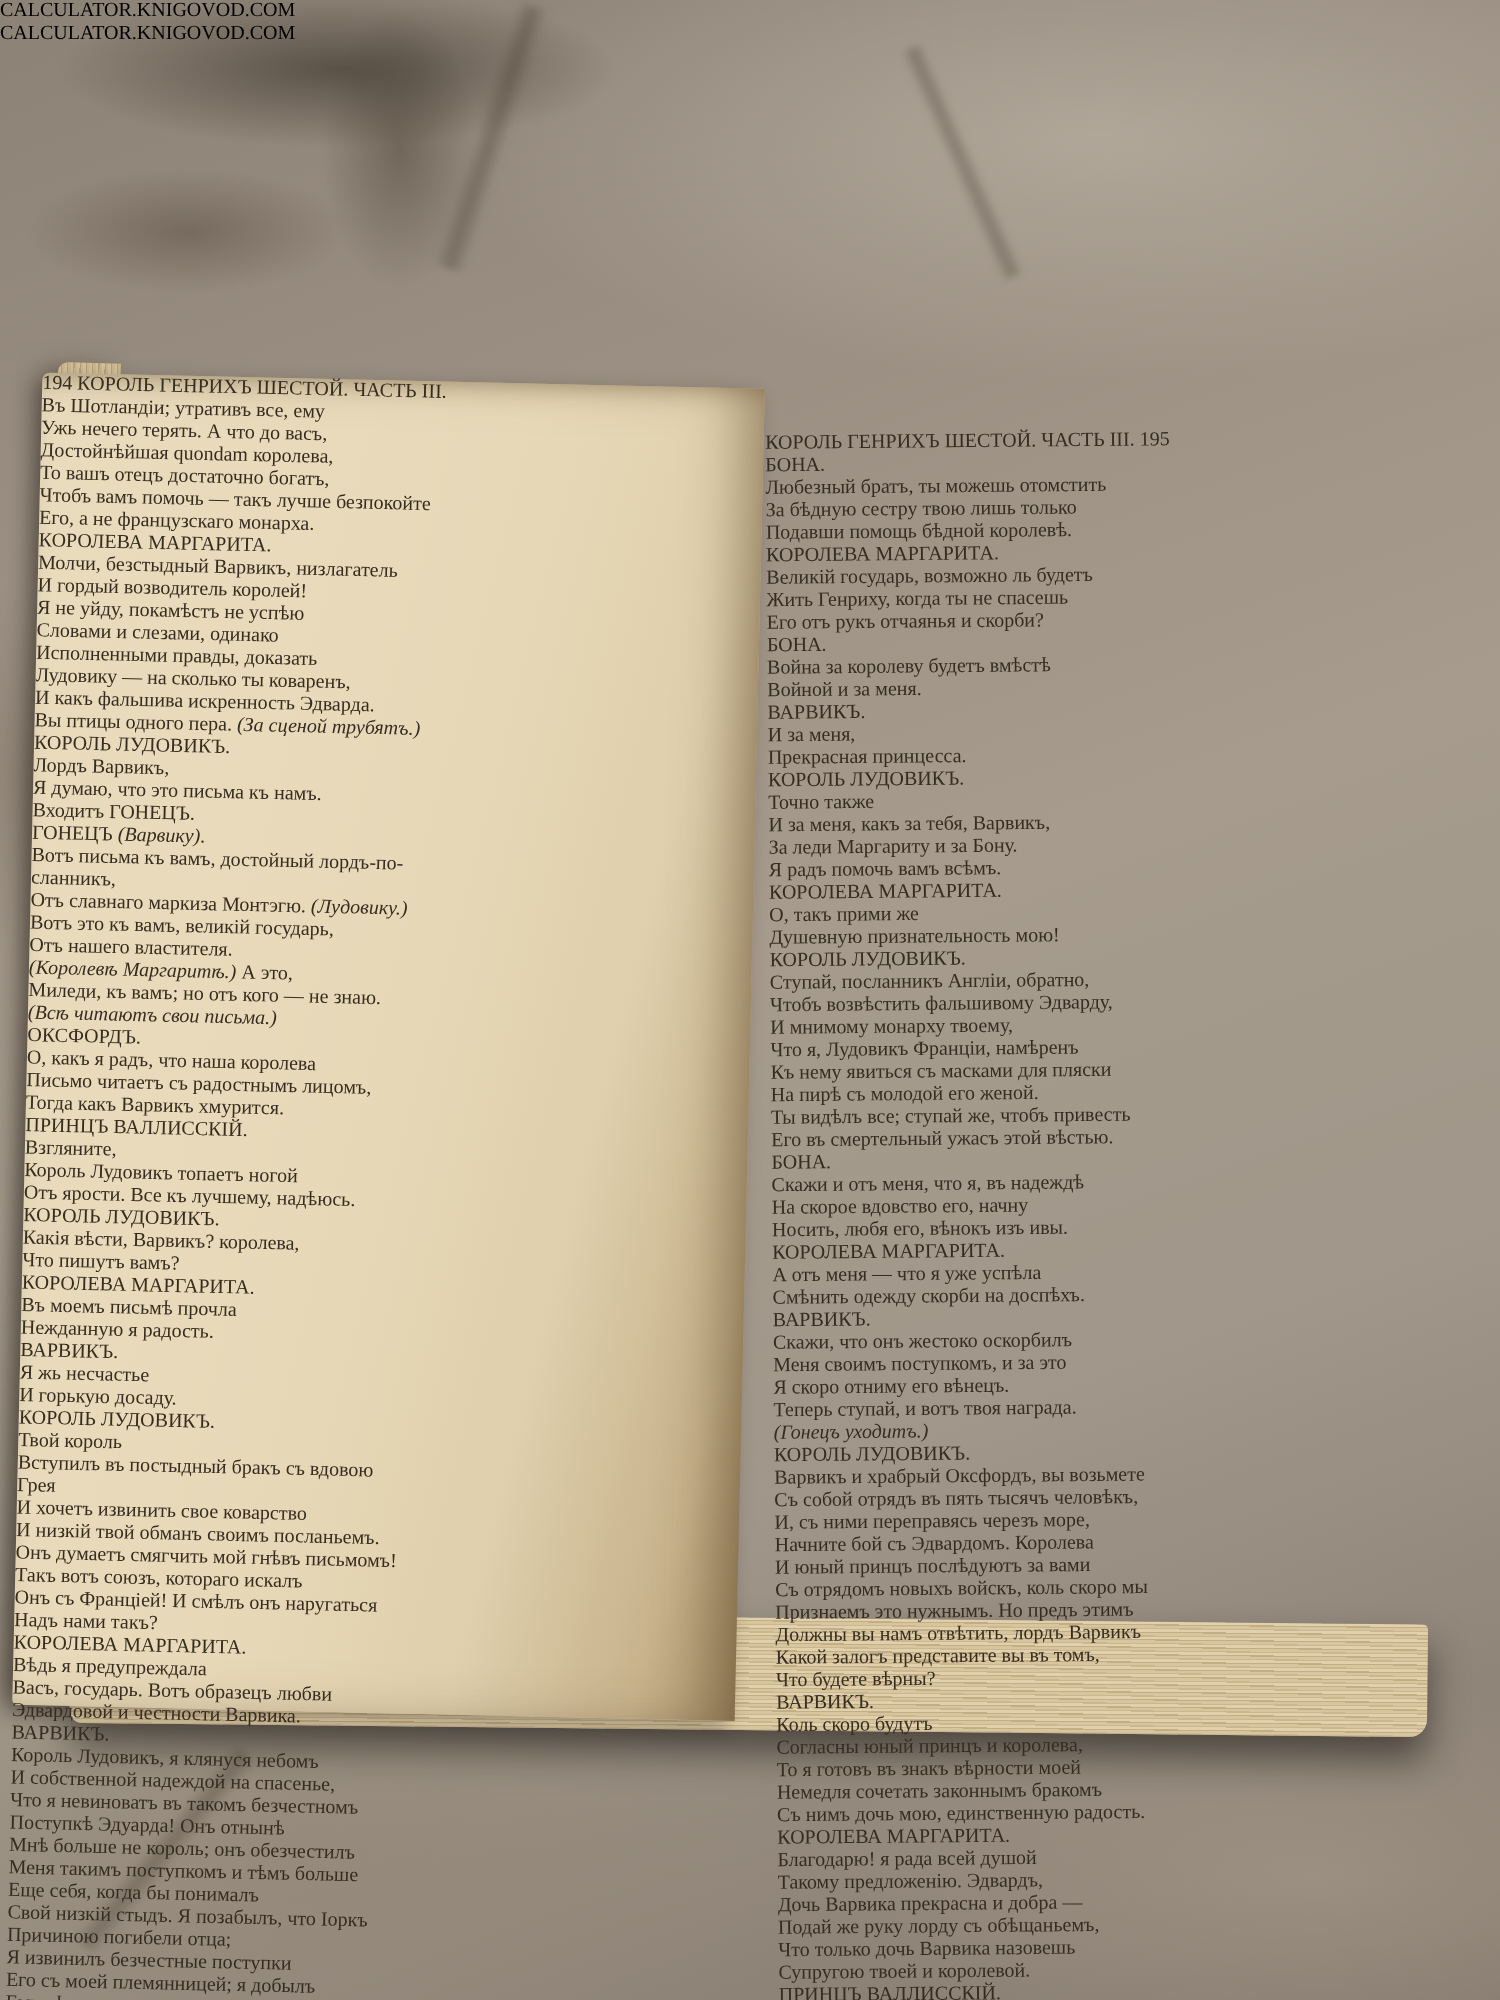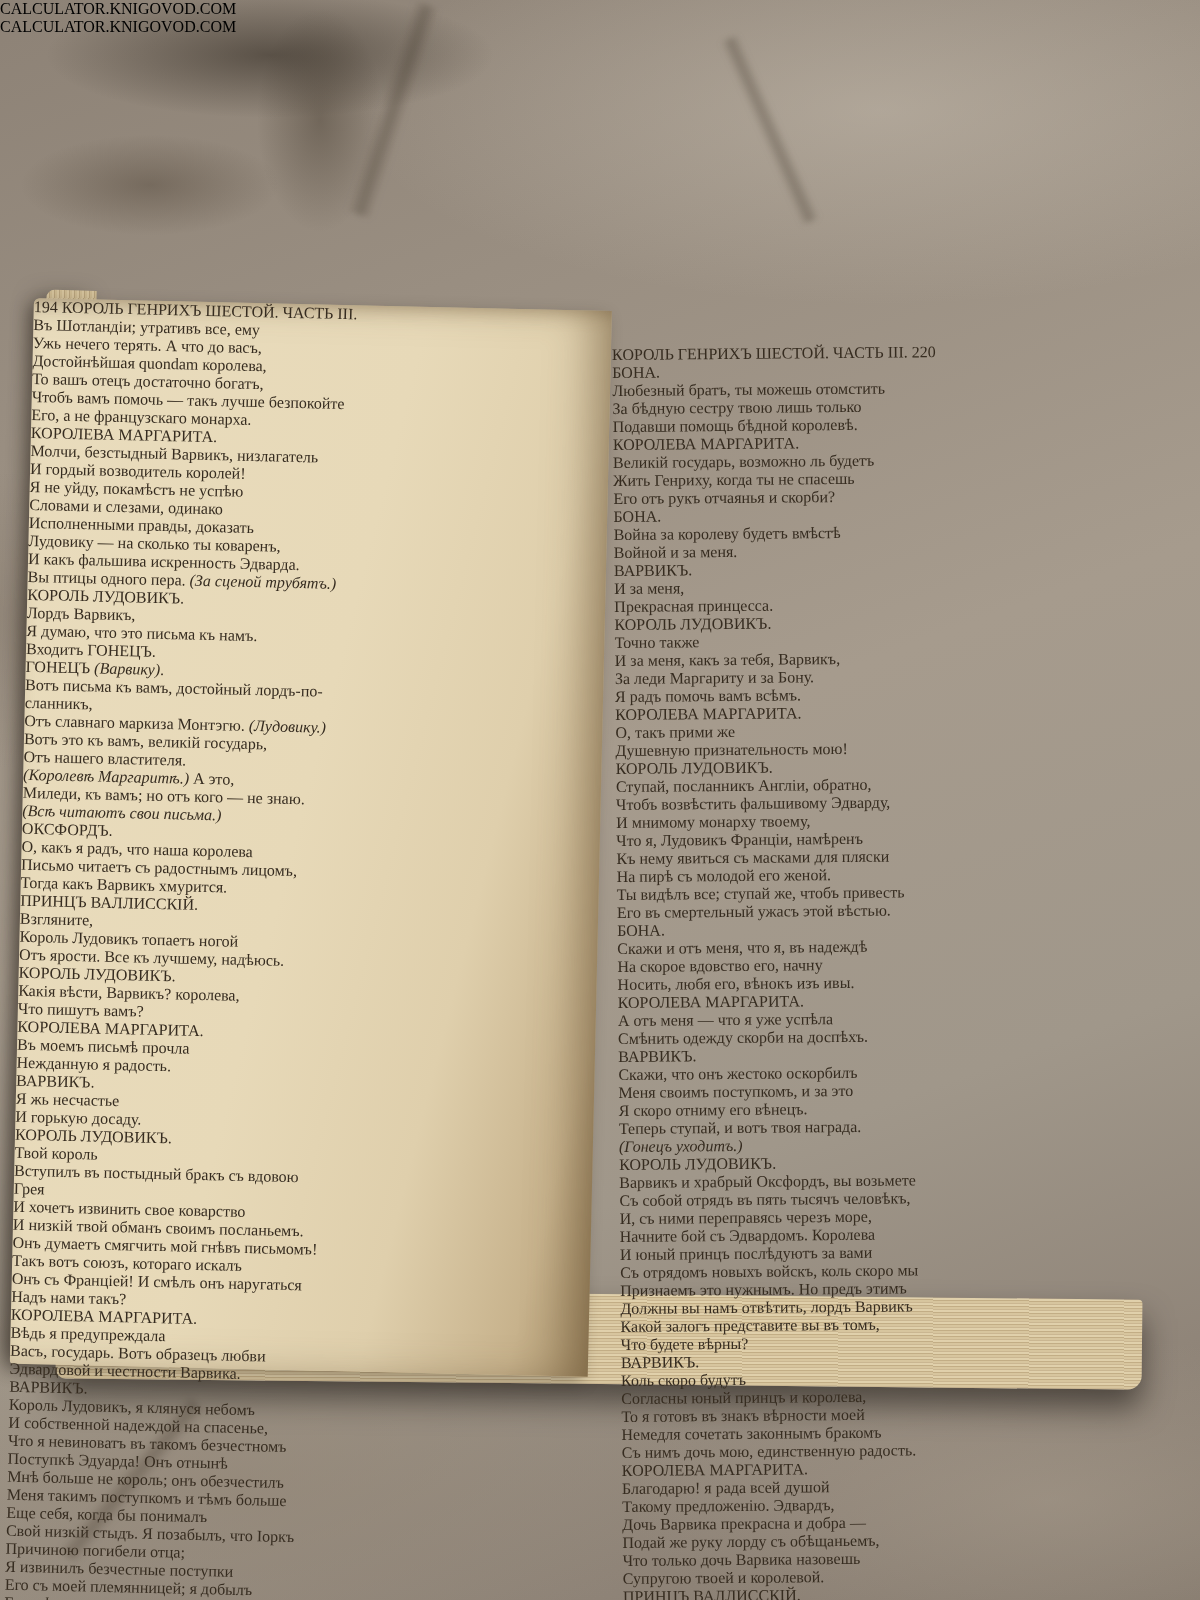--- a/index.html
+++ b/index.html
@@ -150,21 +150,21 @@
           <div class="ln v">Я извинилъ безчестные поступки</div>
           <div class="ln v">Его съ моей племянницей; я добылъ</div>
           <div class="ln v">Ему вѣнецъ, лишивъ законныхъ правъ</div>
         </div>
     </div>
   </div>
 
   <div class="page page-right">
     <div class="pg-head">
       <span class="run-title">КОРОЛЬ ГЕНРИХЪ ШЕСТОЙ. ЧАСТЬ III.</span>
-      <span class="pg-num">220</span>
+      <span class="pg-num">195</span>
     </div>
     <div class="cols">
       <div class="col col-1">
           <div class="ln sp">БОНА.</div>
           <div class="ln v">Любезный братъ, ты можешь отомстить</div>
           <div class="ln v">За бѣдную сестру твою лишь только</div>
           <div class="ln v">Подавши помощь бѣдной королевѣ.</div>
           <div class="ln sp">КОРОЛЕВА МАРГАРИТА.</div>
           <div class="ln v">Великій государь, возможно ль будетъ</div>
           <div class="ln v">Жить Генриху, когда ты не спасешь</div>

